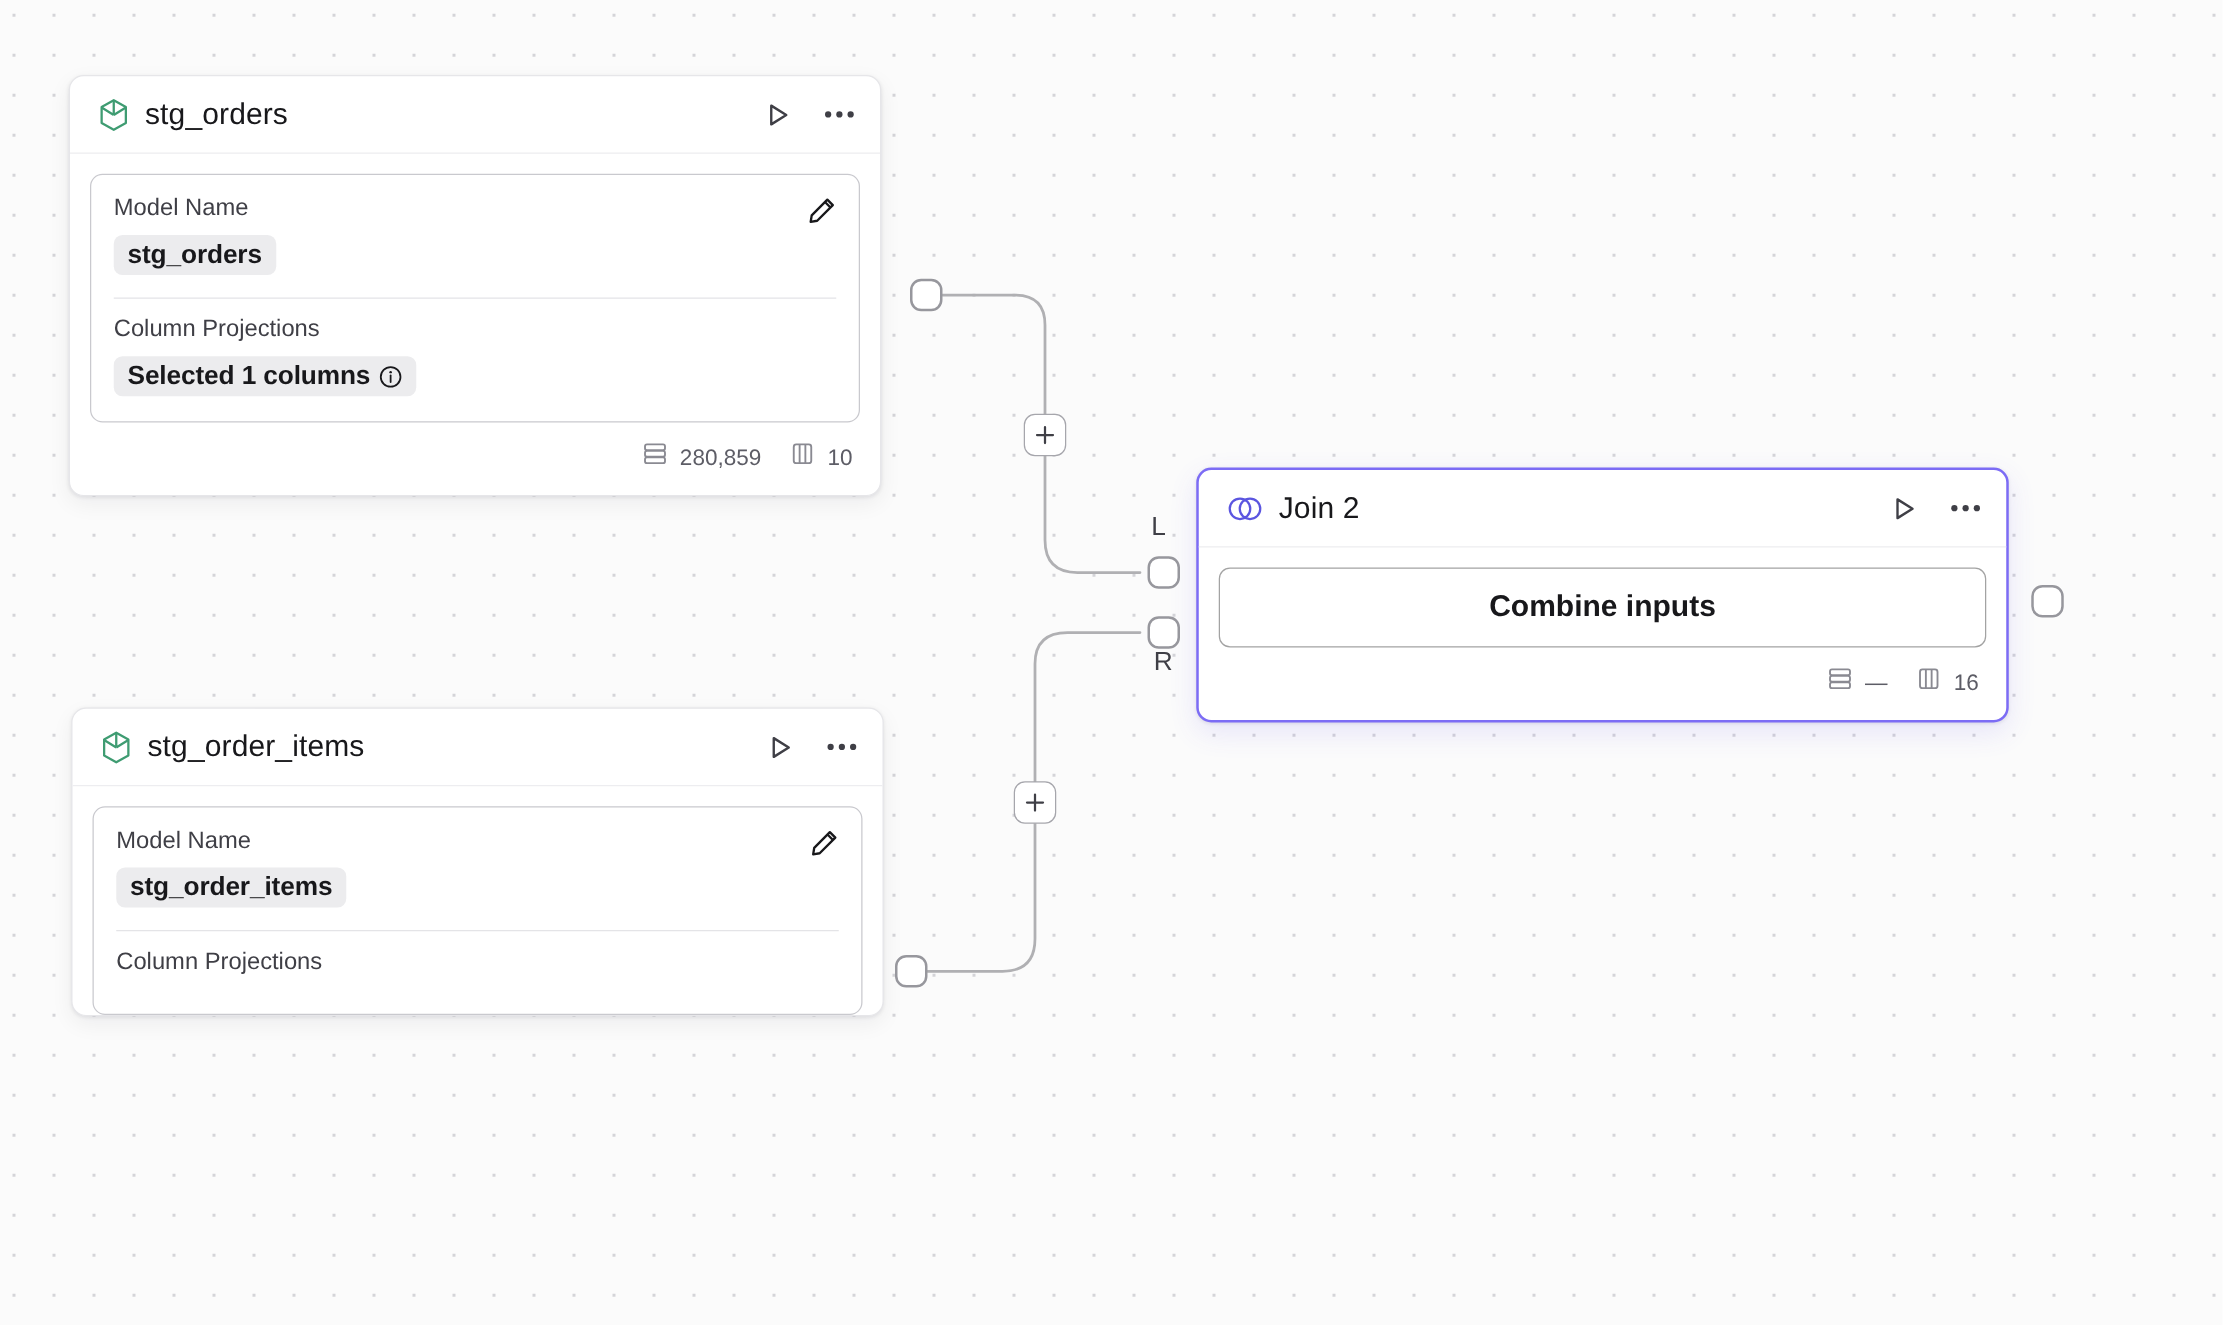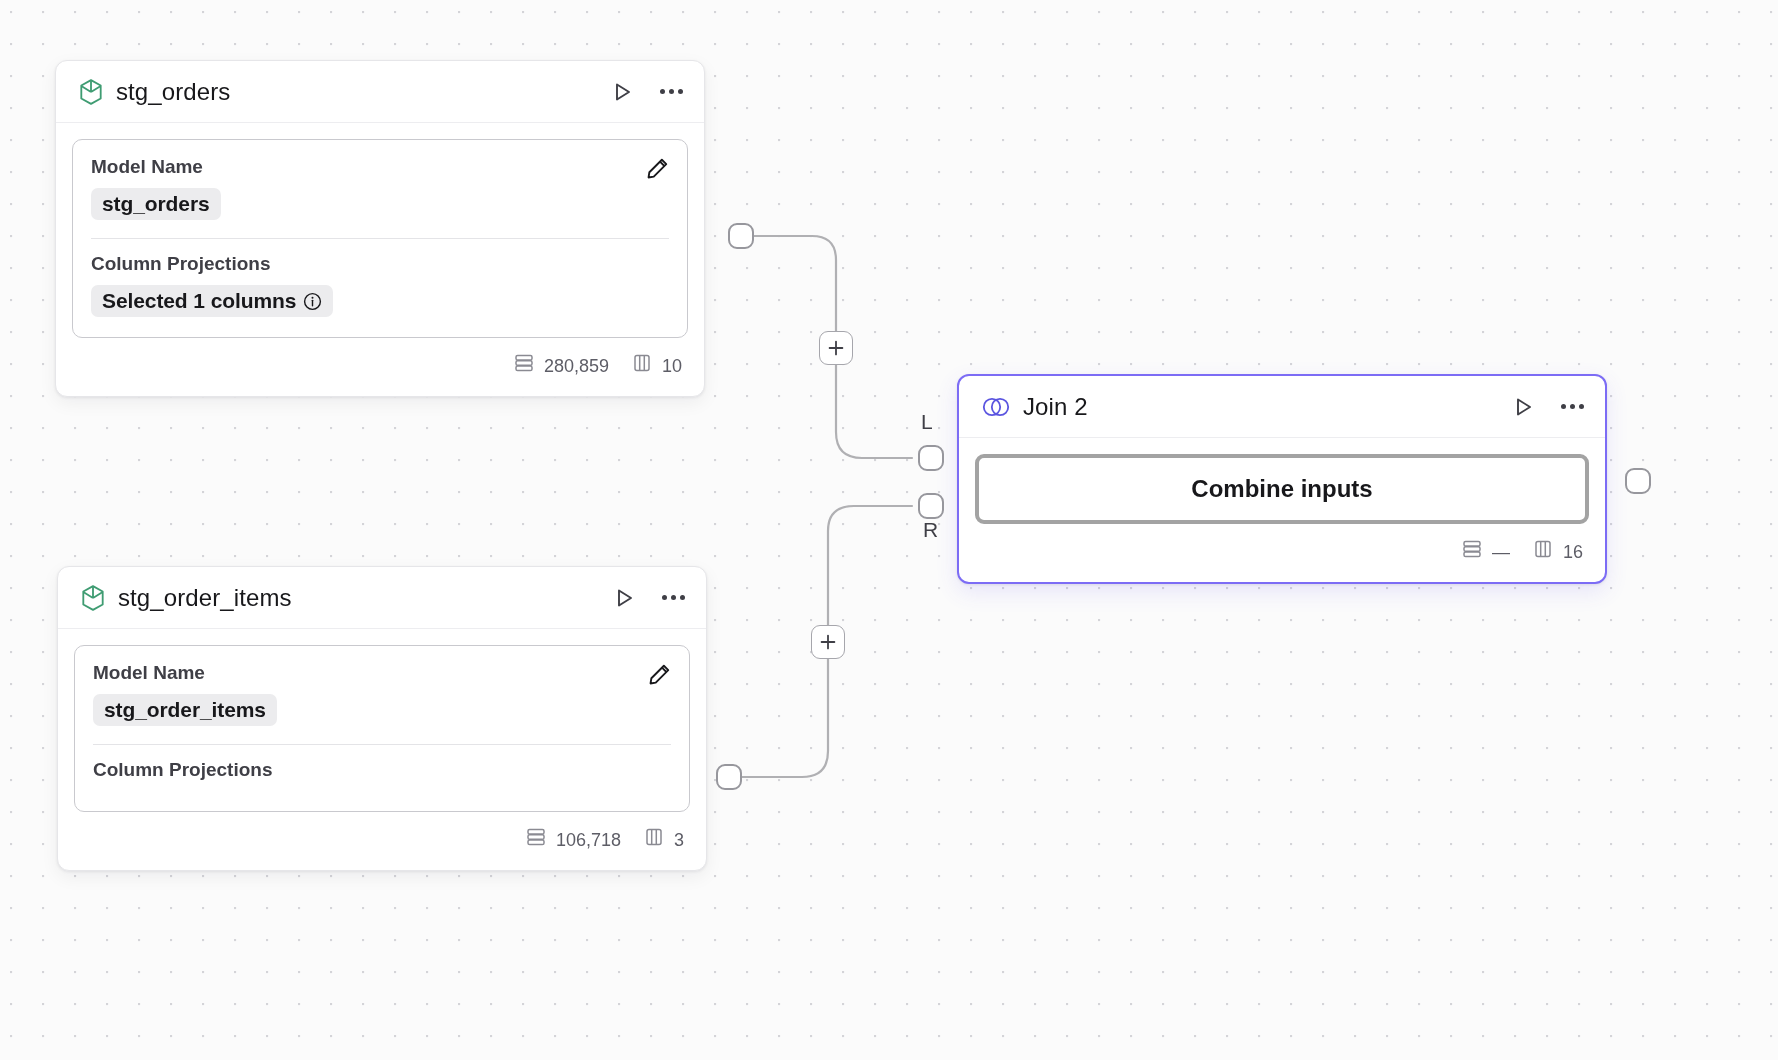--- a/index.html
+++ b/index.html
@@ -99,21 +99,21 @@
     border: 1px solid #c9c9ce;
     border-radius: 10px;
     padding: 16px 18px 20px 18px;
     position: relative;
     background: #fff;
   }
   .field-label {
     font-size: 19px;
     color: #3f3f46;
     margin-bottom: 10px;
-    font-weight: 700;
+    font-weight: 400;
   }
   .chip {
     display: inline-flex;
     align-items: center;
     gap: 7px;
     background: #ececee;
     border-radius: 7px;
     padding: 4px 11px;
     font-size: 21px;
     font-weight: 700;
@@ -149,21 +149,21 @@
     display: inline-flex;
     align-items: center;
     gap: 9px;
   }
   .stat + .stat { margin-left: 12px; }
   .stat-val { color: #5d5d66; font-size: 18px; }
 
   
   .combine-btn {
     margin: 0;
-    border: 4px solid #a3a3a3;
+    border: 1px solid #a3a3a3;
     border-radius: 9px;
     height: 62px;
     display: flex;
     align-items: center;
     justify-content: center;
     font-size: 24px;
     font-weight: 700;
     color: #18181b;
     background: #fff;
     cursor: pointer;
@@ -323,92 +323,71 @@
         </div>
         <div class="field-label">Model Name</div>
         <span class="chip">
           <span>stg_order_items</span>
         </span>
         <div class="divider"></div>
         <div class="field-label">Column Projections</div>
       </div>
     </div>
 
+  </div>
+
+  <div class="port" style="left:716px; top:764px;"></div>
+
+  <div class="node selected" style="left:957px; top:374px; width:650px;">
+    <div class="node-header">
+      <span class="hdr-icon">
+        <svg width="30" height="24" viewBox="0 0 30 24" fill="none">
+          <circle cx="11" cy="12" r="8.2" stroke="#5b55e0" stroke-width="1.8"></circle>
+          <circle cx="19" cy="12" r="8.2" stroke="#5b55e0" stroke-width="1.8"></circle>
+        </svg>
+      </span>
+      <span class="node-title">Join 2</span>
+      <span class="hdr-icon play">
+        <svg width="24" height="24" viewBox="0 0 24 24" fill="none">
+          <path d="M7 4.5 L19 12 L7 19.5 Z" stroke="#3f3f46" stroke-width="1.9" stroke-linejoin="round"></path>
+        </svg>
+      </span>
+      <span class="hdr-icon more">
+        <span class="dots">
+            <i></i>
+            <i></i>
+            <i></i>
+          </span>
+      </span>
+    </div>
+
+    <div class="node-body">
+      <div class="combine-btn">
+        <span>Combine inputs</span>
+      </div>
+    </div>
+
     <div class="node-stats">
       <span class="stat">
         <span>
           <svg width="22" height="22" viewBox="0 0 22 22" fill="none">
             <rect x="3" y="3.5" width="16" height="4.6" rx="1.6" stroke="#8a8a92" stroke-width="1.5"></rect>
             <rect x="3" y="8.7" width="16" height="4.6" rx="1.6" stroke="#8a8a92" stroke-width="1.5"></rect>
             <rect x="3" y="13.9" width="16" height="4.6" rx="1.6" stroke="#8a8a92" stroke-width="1.5"></rect>
           </svg>
         </span>
-        <span class="stat-val">106,718</span>
+        <span class="stat-val">—</span>
       </span>
       <span class="stat">
         <span>
           <svg width="22" height="22" viewBox="0 0 22 22" fill="none">
             <rect x="4" y="3.5" width="14" height="15" rx="2" stroke="#8a8a92" stroke-width="1.5"></rect>
             <path d="M8.7 3.5 L8.7 18.5 M13.3 3.5 L13.3 18.5" stroke="#8a8a92" stroke-width="1.5"></path>
           </svg>
         </span>
-        <span class="stat-val">3</span>
-      </span>
-    </div>
-  </div>
-
-  <div class="port" style="left:716px; top:764px;"></div>
-
-  <div class="node selected" style="left:957px; top:374px; width:650px;">
-    <div class="node-header">
-      <span class="hdr-icon">
-        <svg width="30" height="24" viewBox="0 0 30 24" fill="none">
-          <circle cx="11" cy="12" r="8.2" stroke="#5b55e0" stroke-width="1.8"></circle>
-          <circle cx="19" cy="12" r="8.2" stroke="#5b55e0" stroke-width="1.8"></circle>
-        </svg>
-      </span>
-      <span class="node-title">Join 2</span>
-      <span class="hdr-icon play">
-        <svg width="24" height="24" viewBox="0 0 24 24" fill="none">
-          <path d="M7 4.5 L19 12 L7 19.5 Z" stroke="#3f3f46" stroke-width="1.9" stroke-linejoin="round"></path>
-        </svg>
-      </span>
-      <span class="hdr-icon more">
-        <span class="dots">
-            <i></i>
-            <i></i>
-            <i></i>
-          </span>
-      </span>
-    </div>
-
-    <div class="node-body">
-      <div class="combine-btn">
-        <span>Combine inputs</span>
-      </div>
-    </div>
-
-    <div class="node-stats">
-      <span class="stat">
-        <span>
-          <svg width="22" height="22" viewBox="0 0 22 22" fill="none">
-            <rect x="3" y="3.5" width="16" height="4.6" rx="1.6" stroke="#8a8a92" stroke-width="1.5"></rect>
-            <rect x="3" y="8.7" width="16" height="4.6" rx="1.6" stroke="#8a8a92" stroke-width="1.5"></rect>
-            <rect x="3" y="13.9" width="16" height="4.6" rx="1.6" stroke="#8a8a92" stroke-width="1.5"></rect>
-          </svg>
-        </span>
-        <span class="stat-val">—</span>
-      </span>
-      <span class="stat">
-        <span>
-          <svg width="22" height="22" viewBox="0 0 22 22" fill="none">
-            <rect x="4" y="3.5" width="14" height="15" rx="2" stroke="#8a8a92" stroke-width="1.5"></rect>
-            <path d="M8.7 3.5 L8.7 18.5 M13.3 3.5 L13.3 18.5" stroke="#8a8a92" stroke-width="1.5"></path>
-          </svg>
-        </span>
         <span class="stat-val">16</span>
       </span>
     </div>
   </div>
 
   <div class="port" style="left:918px; top:445px;"></div>
   <div class="port-label" style="left:921px; top:410px;">L</div>
 
   <div class="port" style="left:918px; top:493px;"></div>
   <div class="port-label" style="left:923px; top:518px;">R</div>

